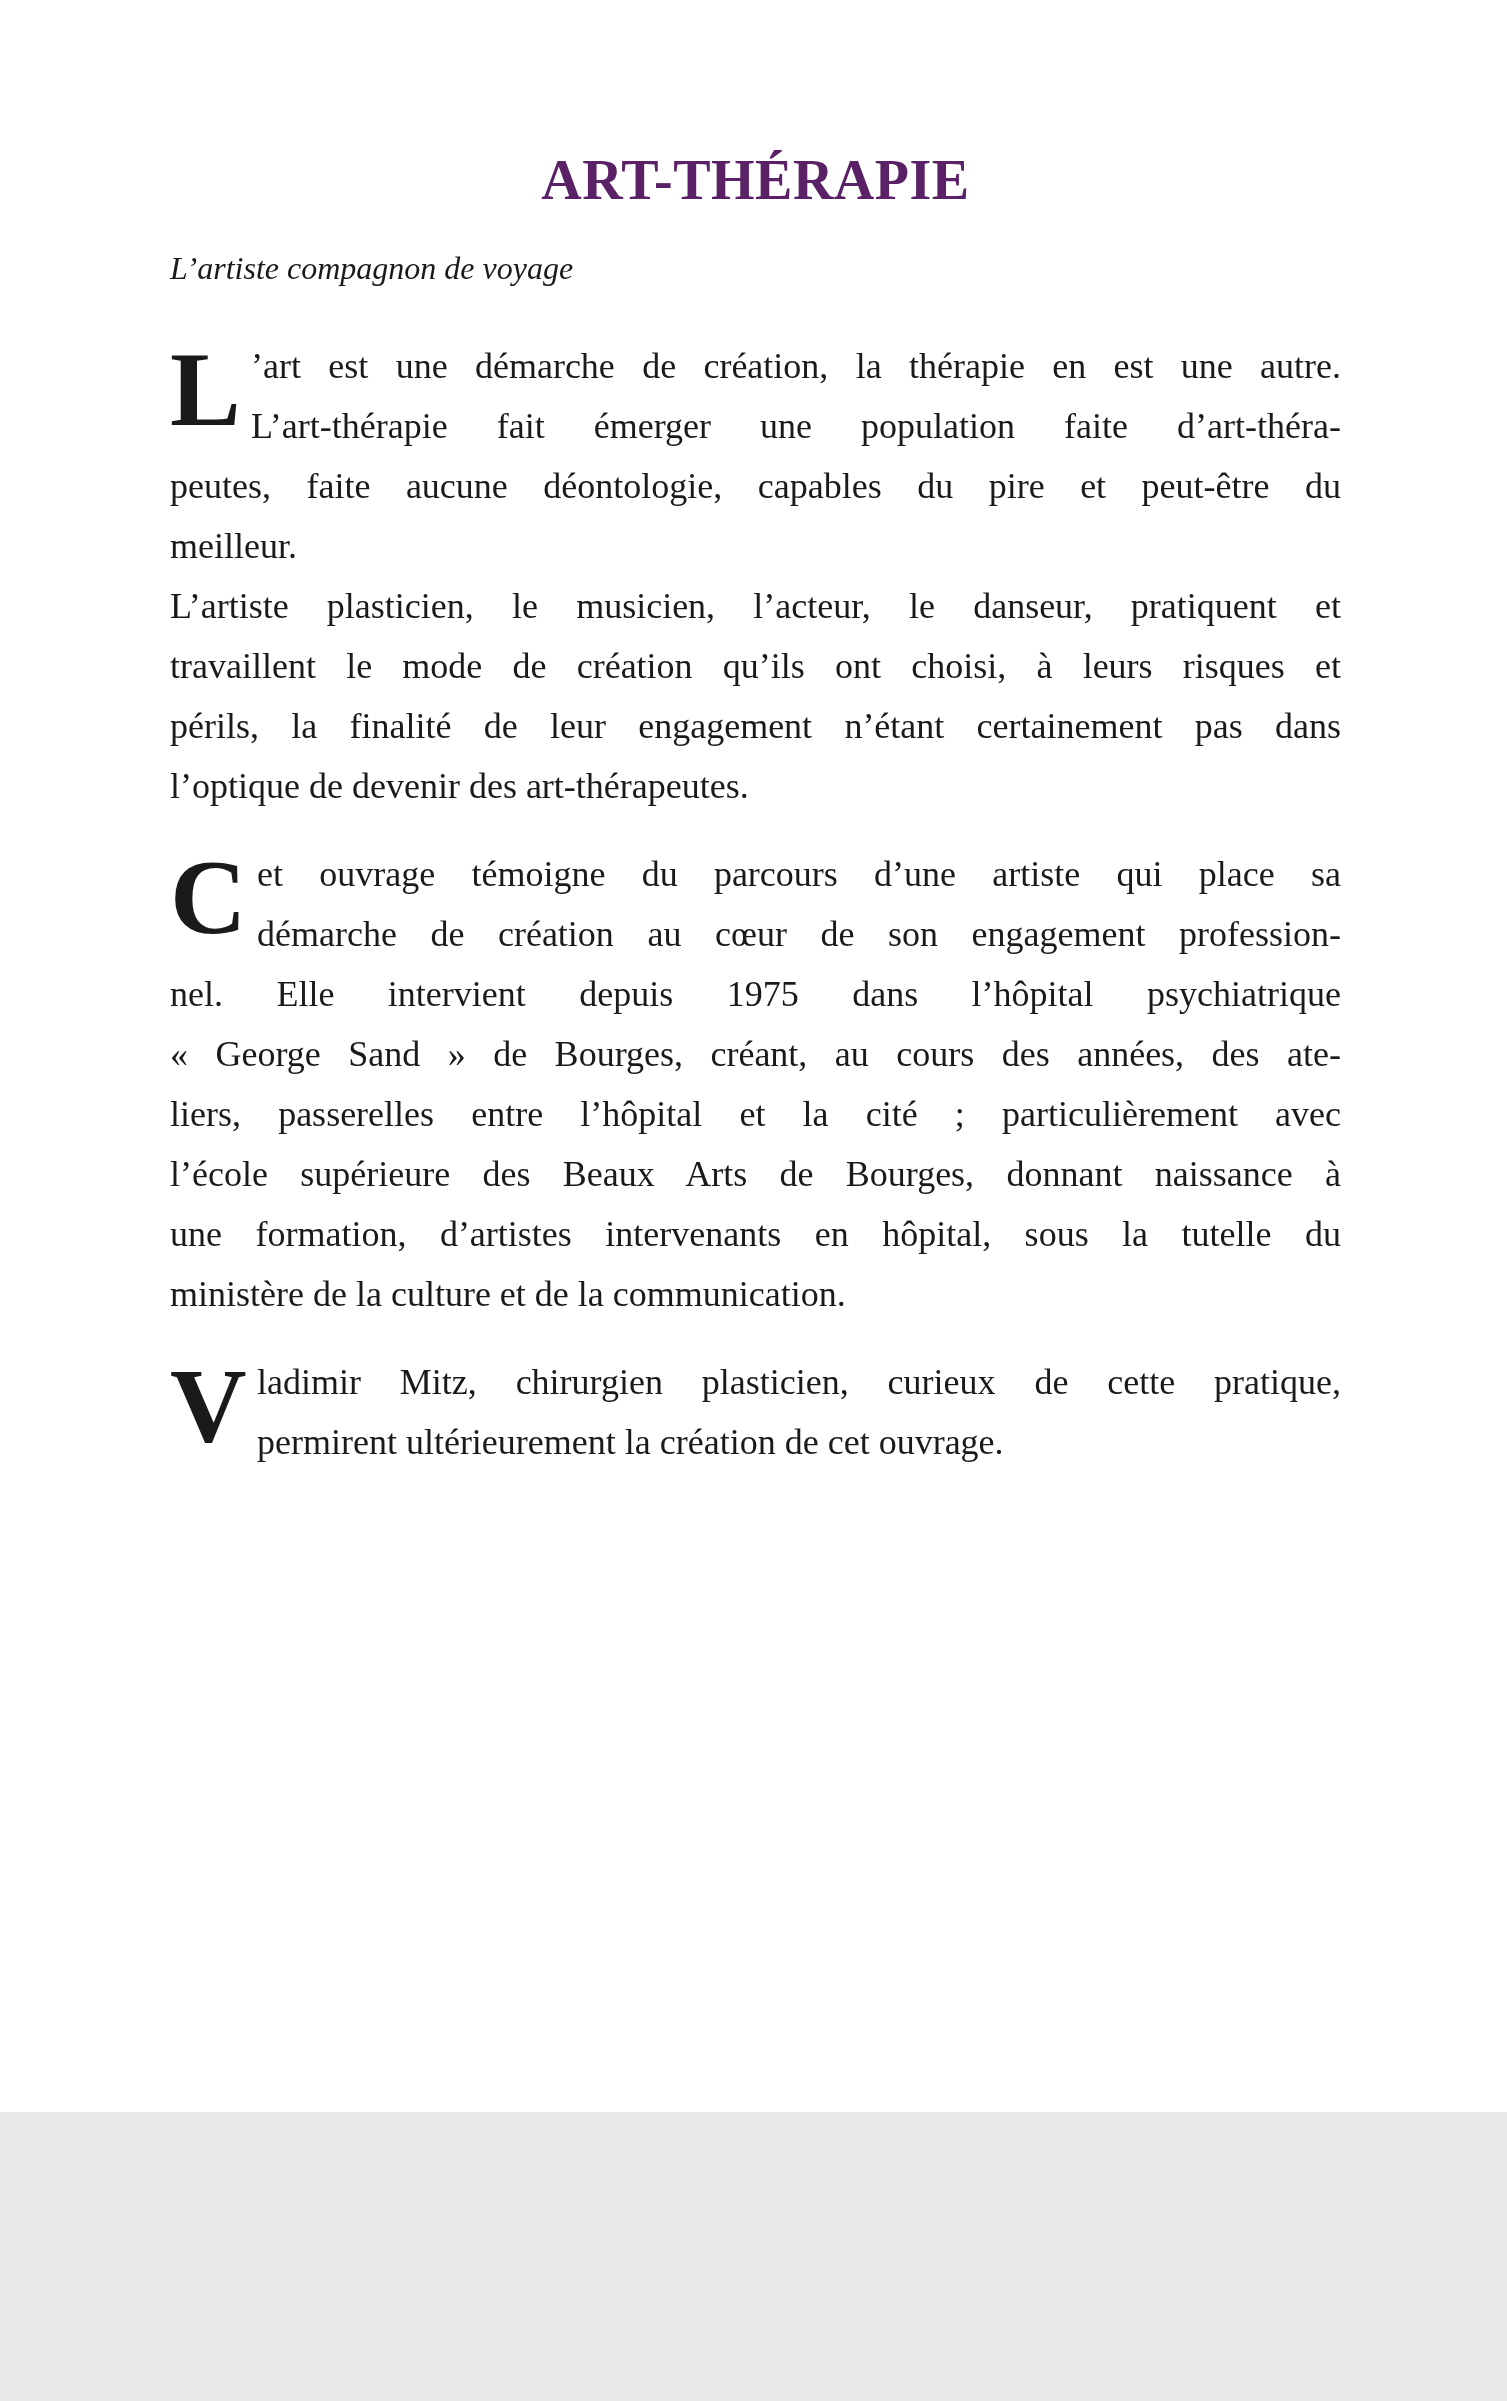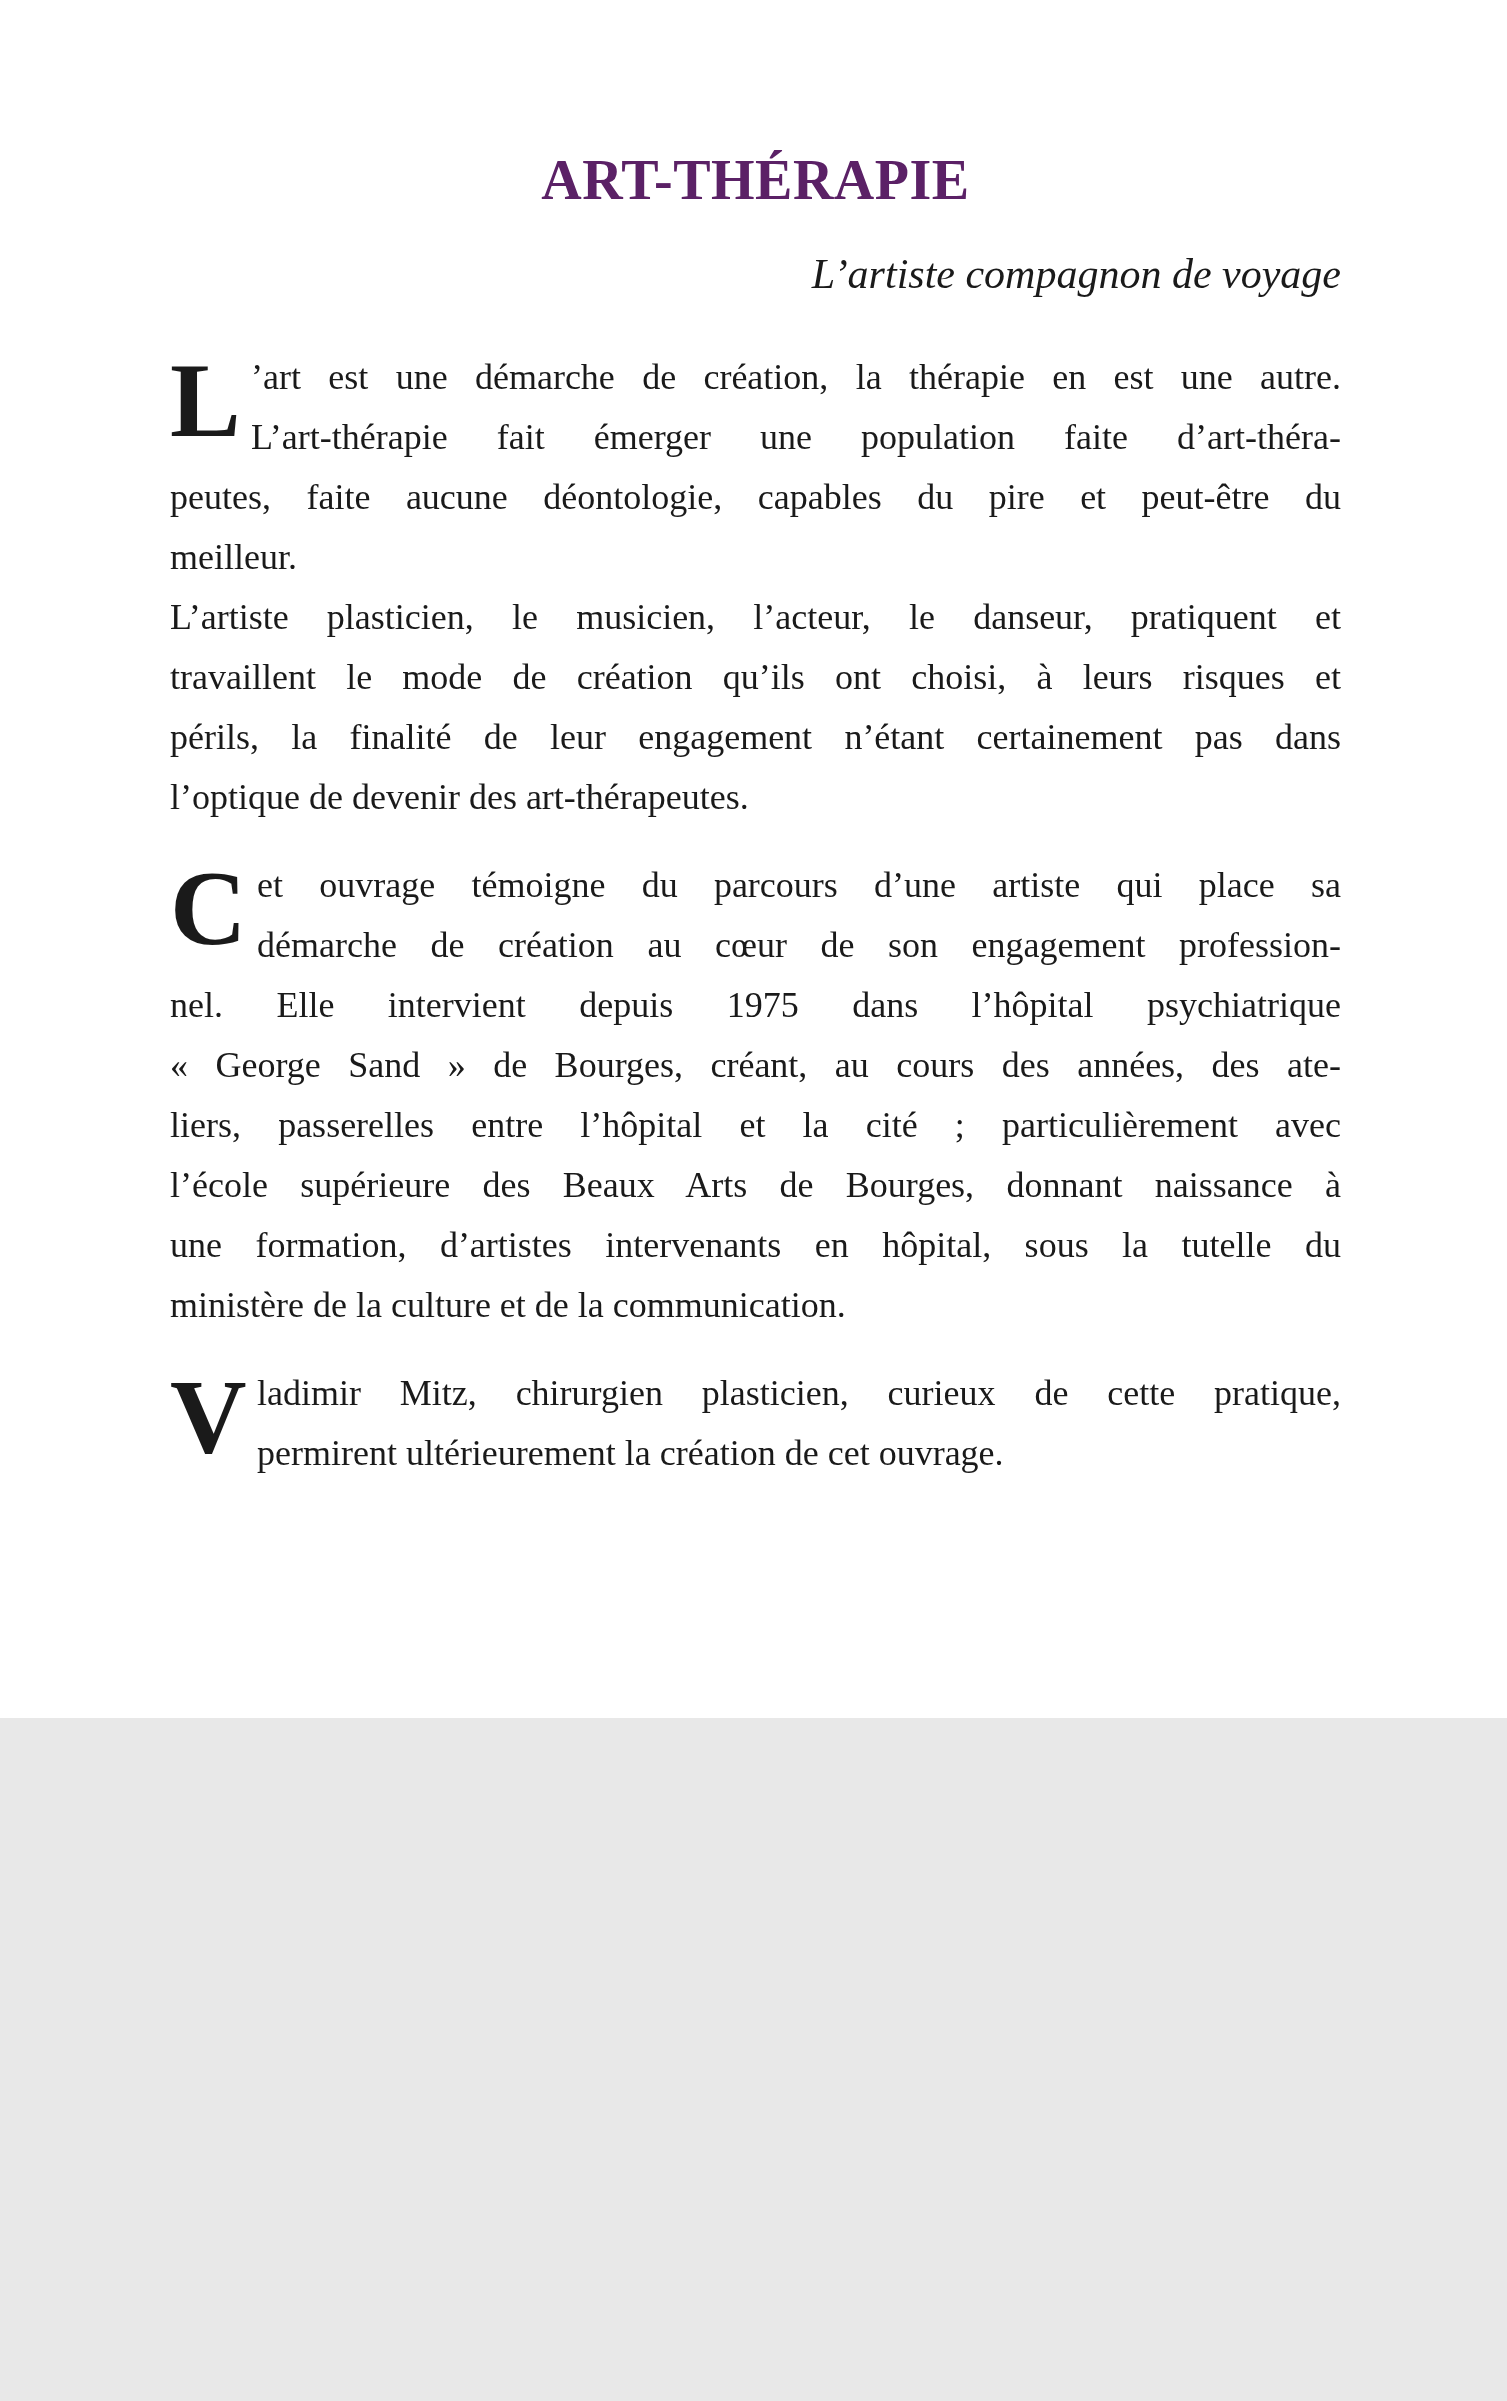--- a/index.html
+++ b/index.html
@@ -1,40 +1,40 @@
 <!DOCTYPE html>
 <html style="font-size:15px"><head>
 <meta charset="utf-8">
 <style>
   html,body { margin:0; padding:0; background:#e8e8e8; }
   .page {
     position:relative;
-    width:1508px; height:1718px;
+    width:1508px; height:2112px;
     margin:0 auto;
     background:#ffffff;
     font-family:"Liberation Serif", serif;
     color:#1a1a1a;
     overflow:hidden;
   }
   .content {
     position:absolute;
     left:170px; top:148px;
     width:1171px;
   }
   .title {
     text-align:center;
     font-weight:bold;
     font-size:56px;
     letter-spacing:0.5px;
     color:#5b2166;
   }
   .subtitle {
-    text-align:right;
+    text-align:left;
     font-style:italic;
-    font-size:42px;
+    font-size:32px;
     margin-top:38px;
   }
   .paragraphs { margin-top:57px; }
   .para {
     font-size:36px;
     line-height:44px;
     margin-bottom:44px;
   }
   .para:last-child { margin-bottom:0; }
   .dropcap {

